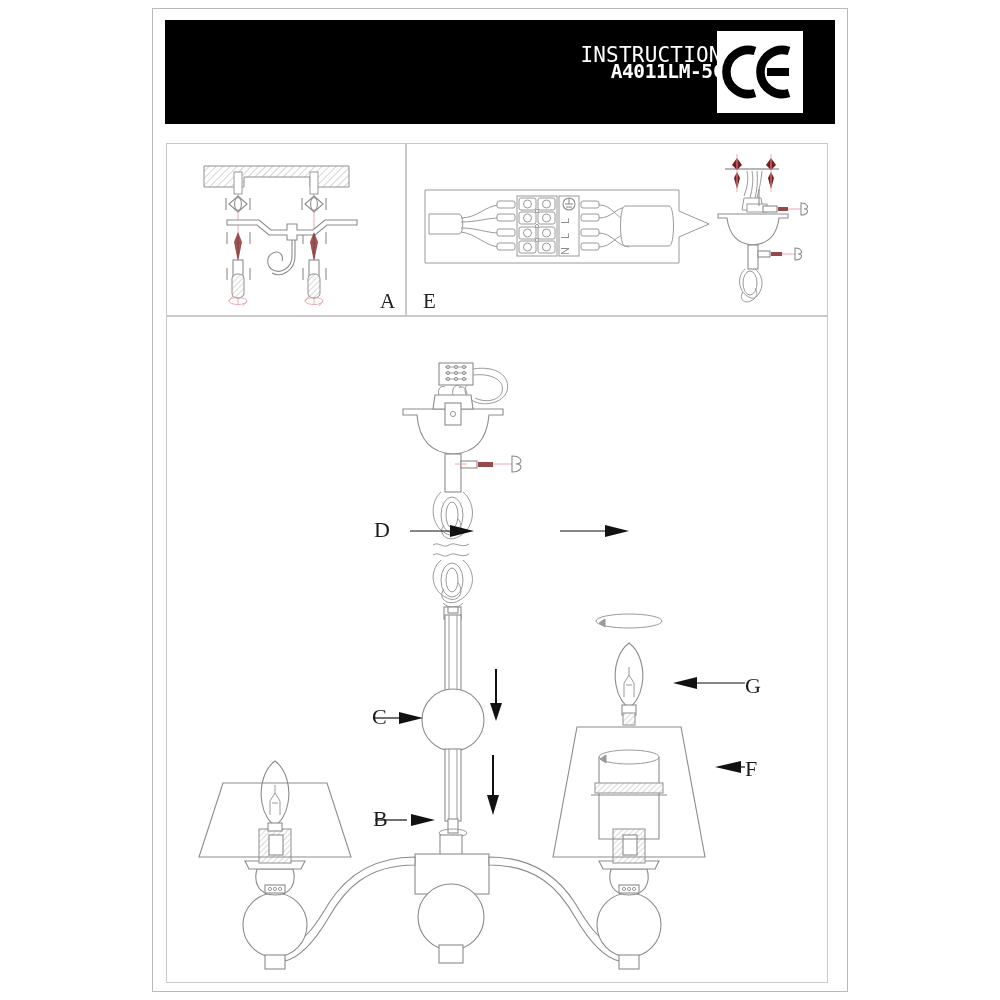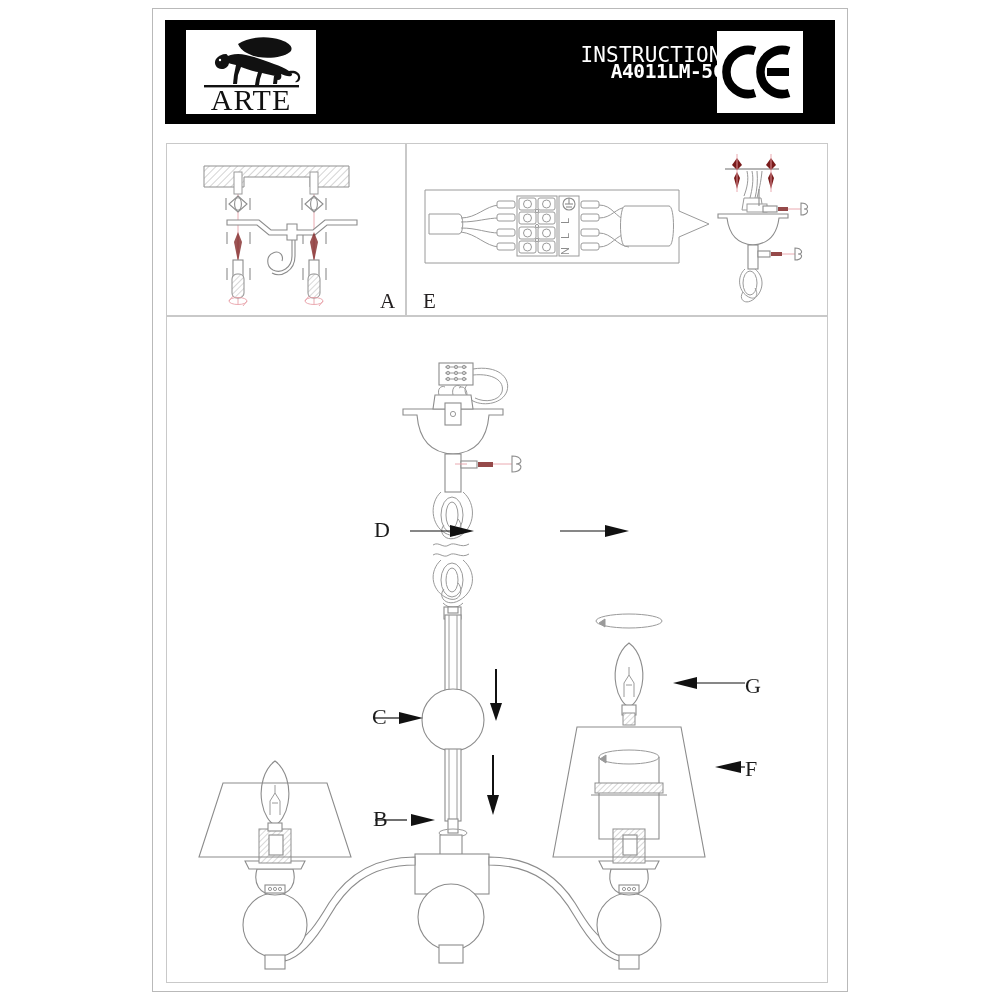--- a/index.html
+++ b/index.html
@@ -145,47 +145,20 @@
 </style>
 </head>
 <body>
 
 <div id="page">
 
   <div class="page-frame"></div>
 
   <div class="header-bar">
 
-    <div class="logo-box">
-      <svg class="logo-svg" viewBox="0 0 130 84">
-        <rect x="0" y="0" width="130" height="84" fill="#ffffff"></rect>
-        <g fill="#111111">
-
-          <path d="M52 14 C63 7 80 5 95 10 C104 13 108 18 104 22 C98 27 84 29 72 27 C63 25 55 21 52 14 Z"></path>
-
-          <path d="M38 28 C44 24 52 23 60 25 C70 27 80 31 88 34 C94 36 99 38 103 41
-                   C106 43 107 45 105 46 C102 47 98 45 95 44 C96 47 95 50 92 50
-                   C90 50 89 48 89 46 C85 45 80 44 76 43 L74 49 L70 49 L72 42
-                   C66 41 60 39 55 37 L52 45 L48 45 L50 35 C44 34 39 32 38 28 Z"></path>
-
-          <path d="M40 24 C36 24 32 26 30 29 C28 32 29 36 32 38 C35 40 39 39 41 37
-                   C43 35 44 31 43 28 C42 26 41 24 40 24 Z"></path>
-          <circle cx="34" cy="30" r="1.2" fill="#ffffff"></circle>
-
-          <path d="M103 41 C109 40 113 42 114 46 C115 50 112 53 109 52 C112 50 113 47 111 45 C109 43 106 43 103 44 Z"></path>
-
-          <path d="M48 45 L47 54 L51 54 L52 45 Z"></path>
-          <path d="M70 49 L69 55 L73 55 L74 49 Z"></path>
-          <path d="M88 46 L87 54 L91 54 L92 46 Z"></path>
-
-          <rect x="18" y="55" width="95" height="2.4"></rect>
-        </g>
-        <text x="65" y="80" text-anchor="middle" font-family="Liberation Serif, serif" font-size="30" fill="#111111" letter-spacing="1">ARTE</text>
-      </svg>
-    </div>
 
     <div class="header-title">
       <div class="l2">INSTRUCTIONS</div>
     </div>
 
     <div class="model-no">A4011LM-5CC</div>
 
     <div class="ce-box">
       <svg class="ce-svg" viewBox="0 0 86 82">
         <rect x="0" y="0" width="86" height="82" fill="#ffffff"></rect>

